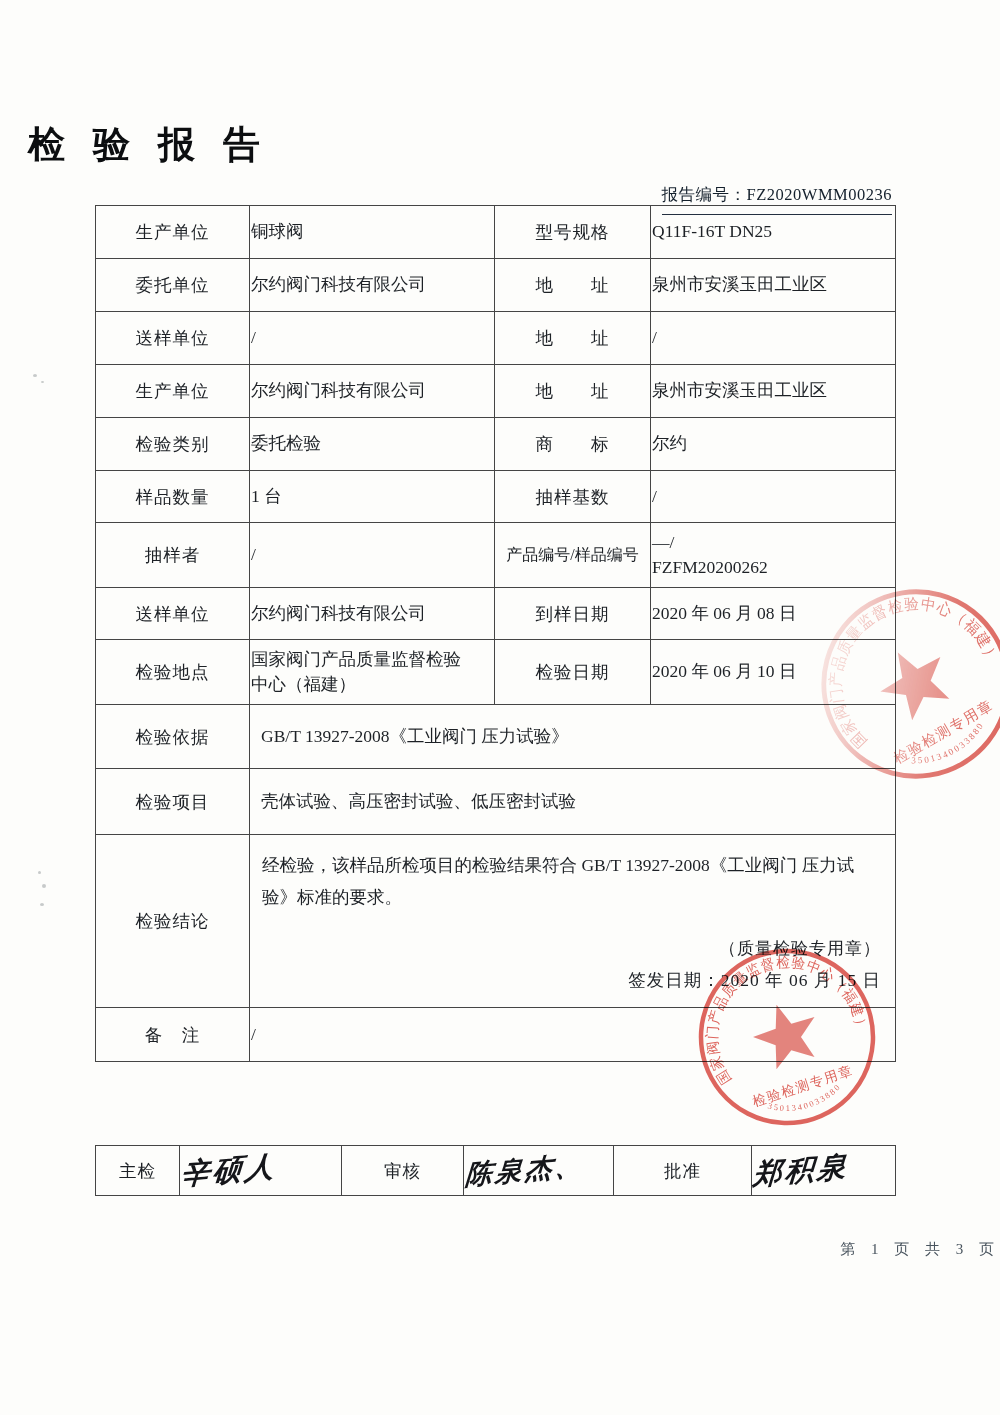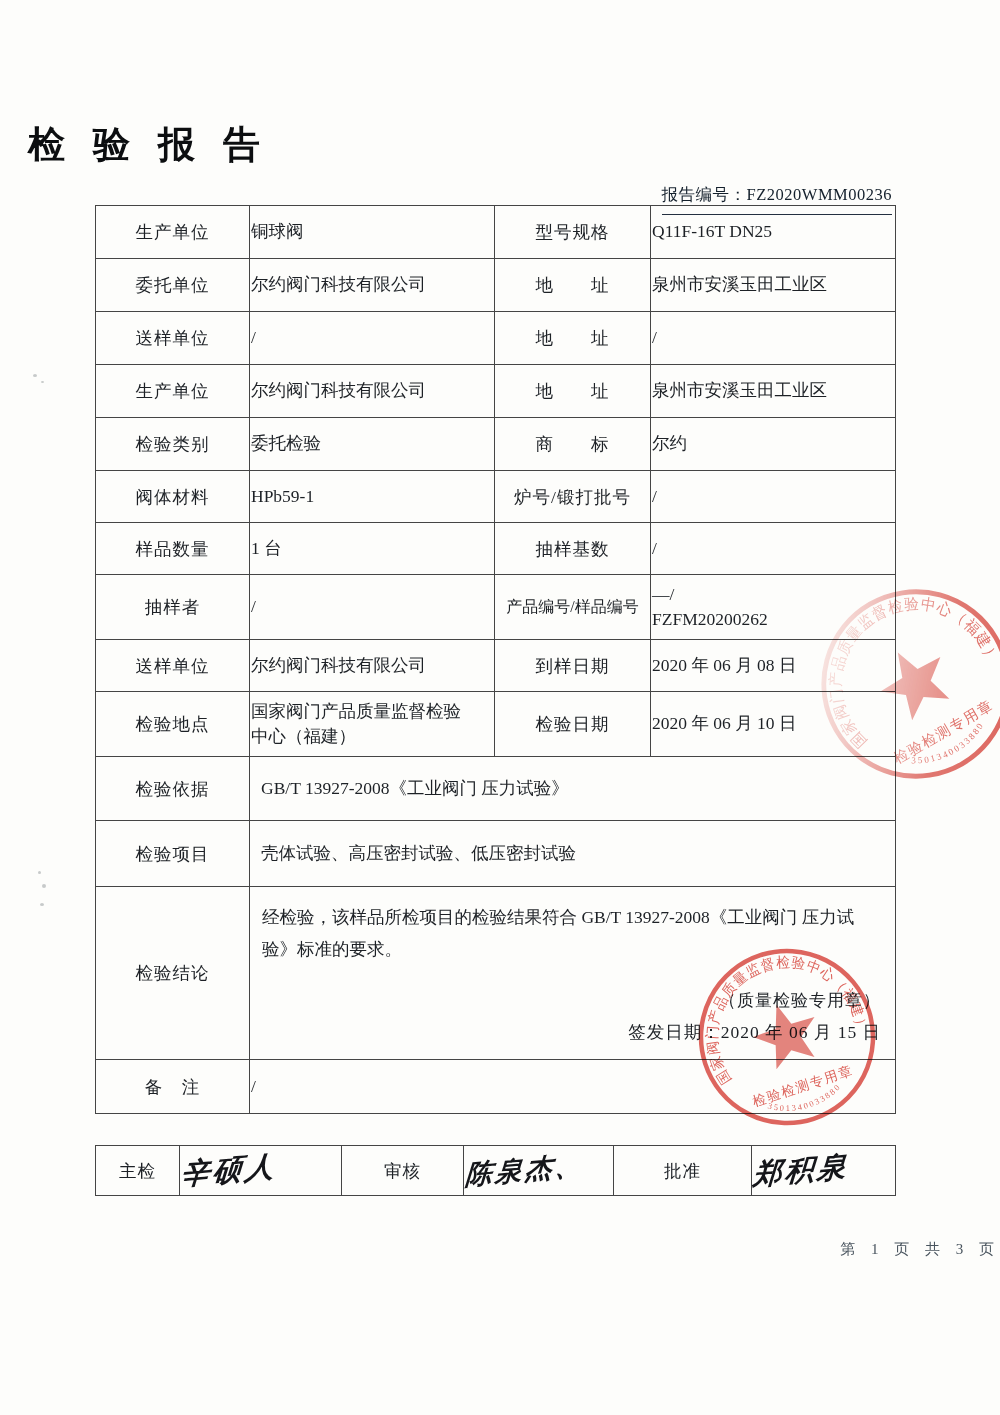--- a/index.html
+++ b/index.html
@@ -88,26 +88,20 @@
     <td class="lbl">地　　址</td>
     <td class="val">泉州市安溪玉田工业区</td>
   </tr>
   <tr class="h53">
     <td class="lbl">检验类别</td>
     <td class="val">委托检验</td>
     <td class="lbl">商　　标</td>
     <td class="val">尔约</td>
   </tr>
   <tr class="h52">
-    <td class="lbl">阀体材料</td>
-    <td class="val">HPb59-1</td>
-    <td class="lbl">炉号/锻打批号</td>
-    <td class="val">/</td>
-  </tr>
-  <tr class="h52">
     <td class="lbl">样品数量</td>
     <td class="val">1 台</td>
     <td class="lbl">抽样基数</td>
     <td class="val">/</td>
   </tr>
   <tr class="h55">
     <td class="lbl">抽样者</td>
     <td class="val">/</td>
     <td class="lbl tight">产品编号/样品编号</td>
     <td class="val">—/

